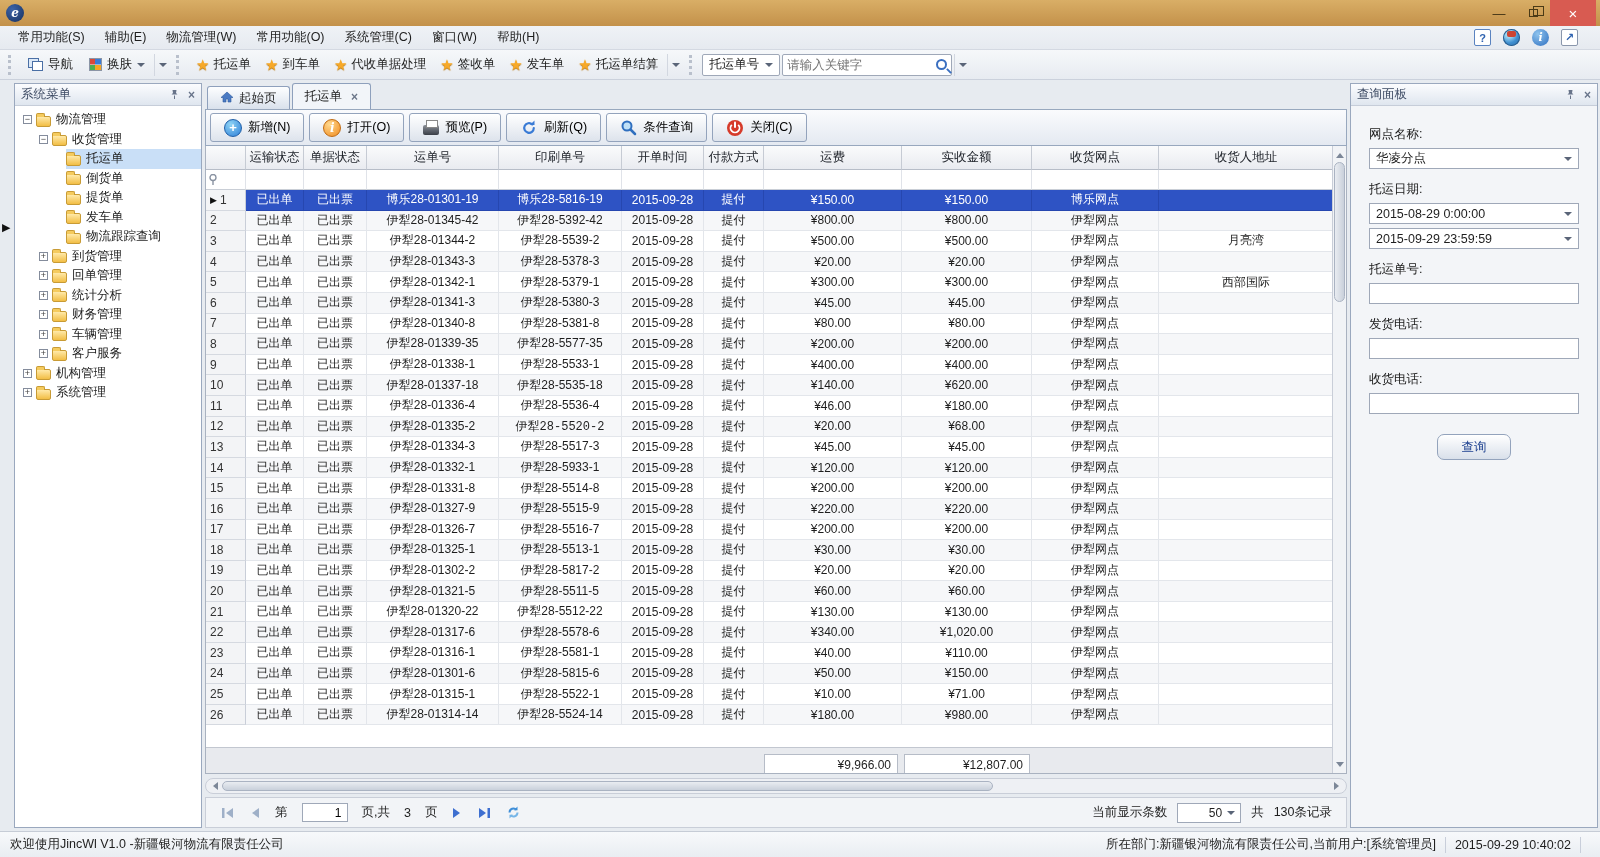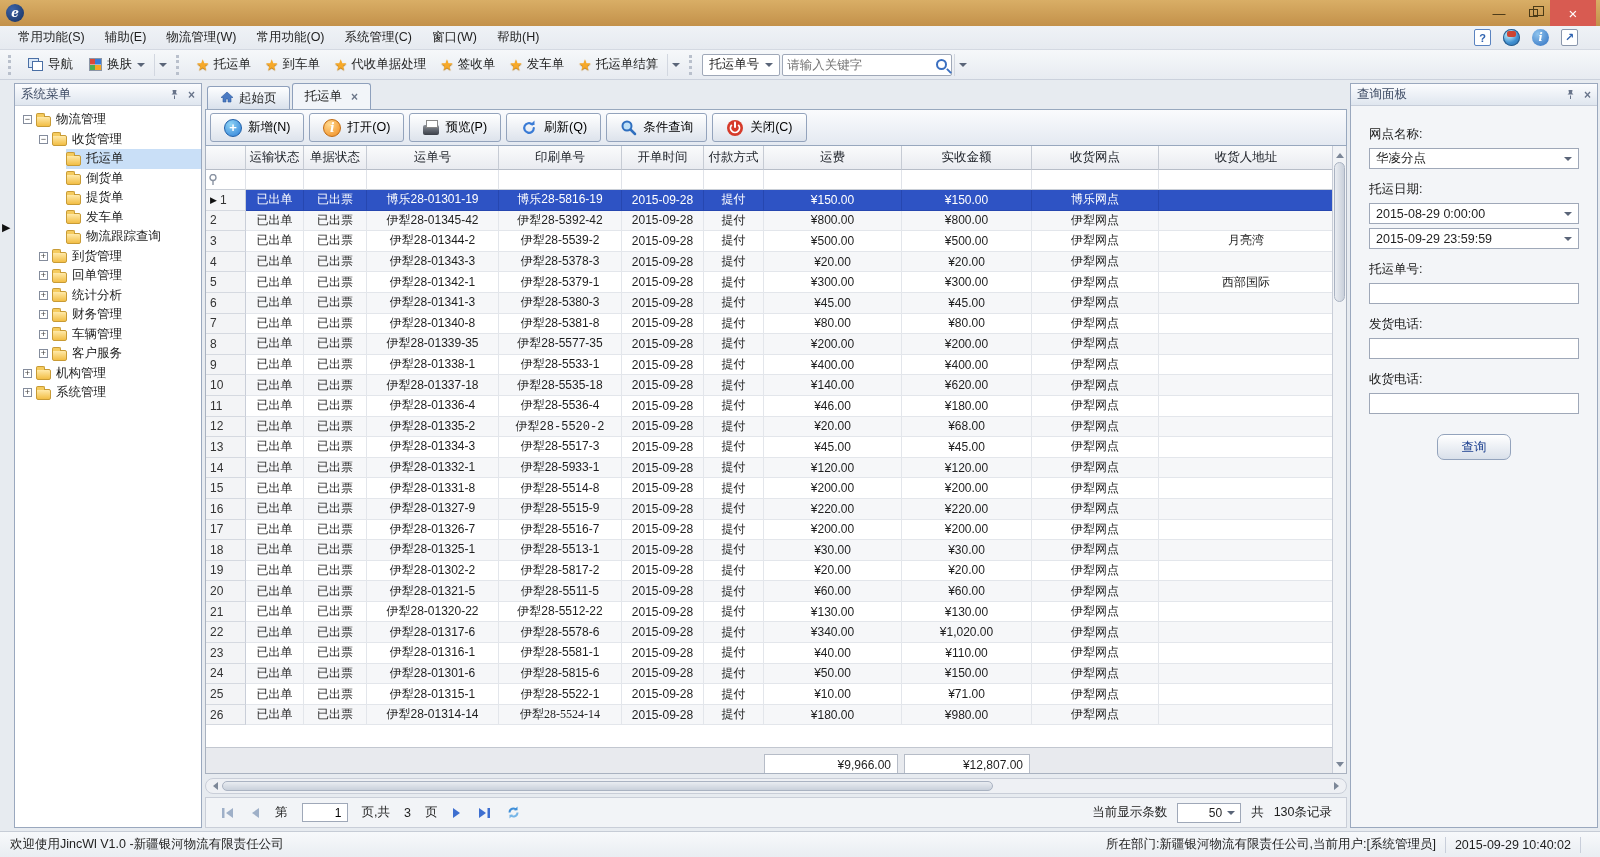--- a/index.html
+++ b/index.html
@@ -839,21 +839,21 @@
               <span class="cell" style="width: 175px;"></span>
               <span class="cell fillc"></span>
             </div>
             <div class="grow alt">
               <span class="cell selcell" style="width: 40px;">
                 <span class="rownum">26</span>
               </span>
               <span class="cell" style="width: 58px;">已出单</span>
               <span class="cell" style="width: 63px;">已出票</span>
               <span class="cell" style="width: 132px;">伊犁28-01314-14</span>
-              <span class="cell" style="width: 123px; font-family: Liberation Serif, serif;">伊犁28-5524-14</span>
+              <span class="cell" style="width: 123px;">伊犁28-5524-14</span>
               <span class="cell" style="width: 82px;">2015-09-28</span>
               <span class="cell" style="width: 60px;">提付</span>
               <span class="cell" style="width: 138px;">¥180.00</span>
               <span class="cell" style="width: 130px;">¥980.00</span>
               <span class="cell" style="width: 127px;">伊犁网点</span>
               <span class="cell" style="width: 175px;"></span>
               <span class="cell fillc"></span>
             </div>
           </div>
         <div class="gtotals" id="gtotals">

